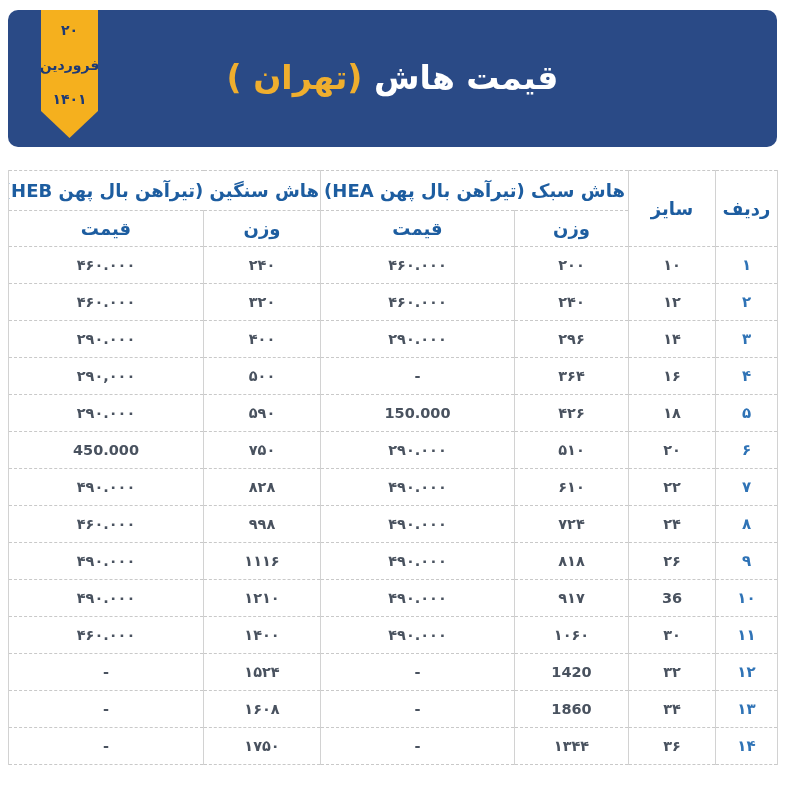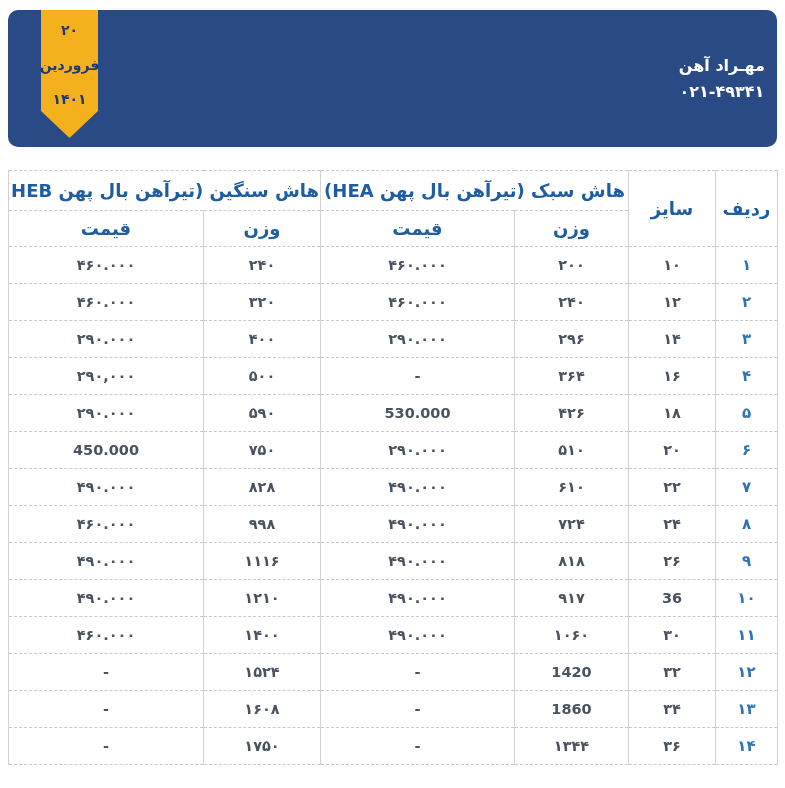--- a/index.html
+++ b/index.html
@@ -86,26 +86,26 @@
 <body>
 
 <div class="header-card">
 
   <div class="ribbon">
     <span>۲۰</span>
     <span>فروردین</span>
     <span>۱۴۰۱</span>
   </div>
 
+  <div class="page-title">
+    <span class="t-main">قیمت هاش </span>
+    <span class="t-loc">(تهران )</span>
+  </div>
 
   <div class="brand">
-    <div class="brand-text">
-      <span class="brand-name">مهـراد آهن</span>
-      <span class="brand-phone">۰۲۱-۴۹۳۴۱</span>
-    </div>
   </div>
 </div>
 
 <table class="price-table">
   <colgroup>
     <col style="width:62px">
       <col style="width:87px">
     <col style="width:114px">
       <col style="width:194px">
     <col style="width:117px">
@@ -155,21 +155,21 @@
         <td>۱۶</td>
         <td>۳۶۴</td>
         <td>-</td>
         <td>۵۰۰</td>
         <td>۲۹۰,۰۰۰</td>
       </tr>
       <tr>
         <td class="idx">۵</td>
         <td>۱۸</td>
         <td>۴۲۶</td>
-        <td>530.000</td>
+        <td>150.000</td>
         <td>۵۹۰</td>
         <td>۲۹۰.۰۰۰</td>
       </tr>
       <tr>
         <td class="idx">۶</td>
         <td>۲۰</td>
         <td>۵۱۰</td>
         <td>۲۹۰.۰۰۰</td>
         <td>۷۵۰</td>
         <td>450.000</td>

